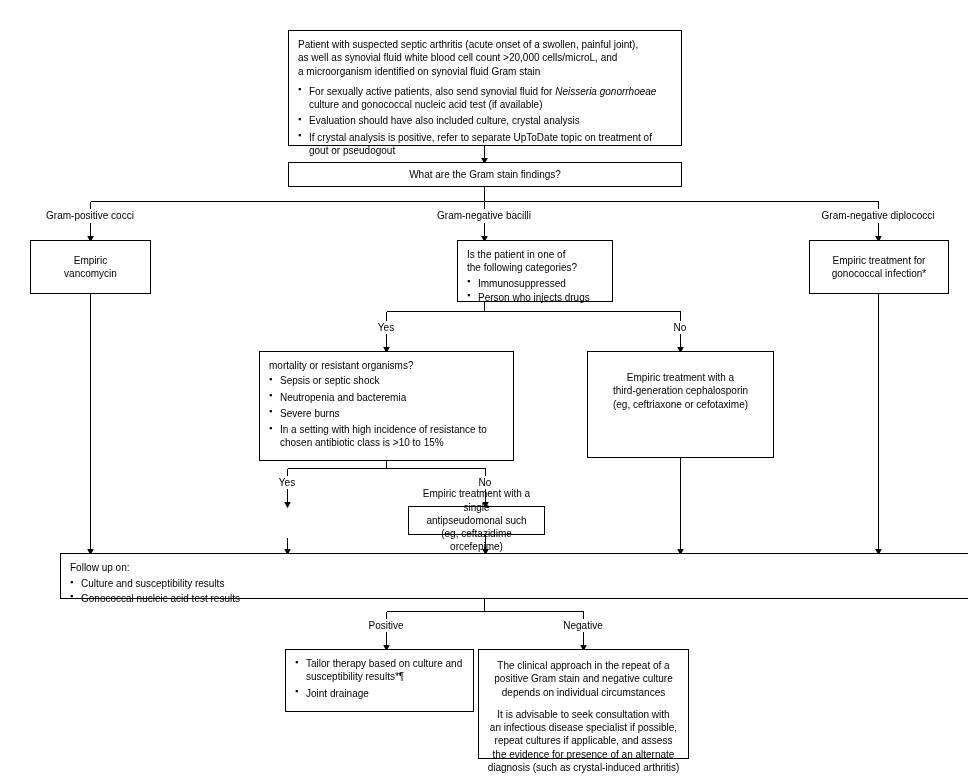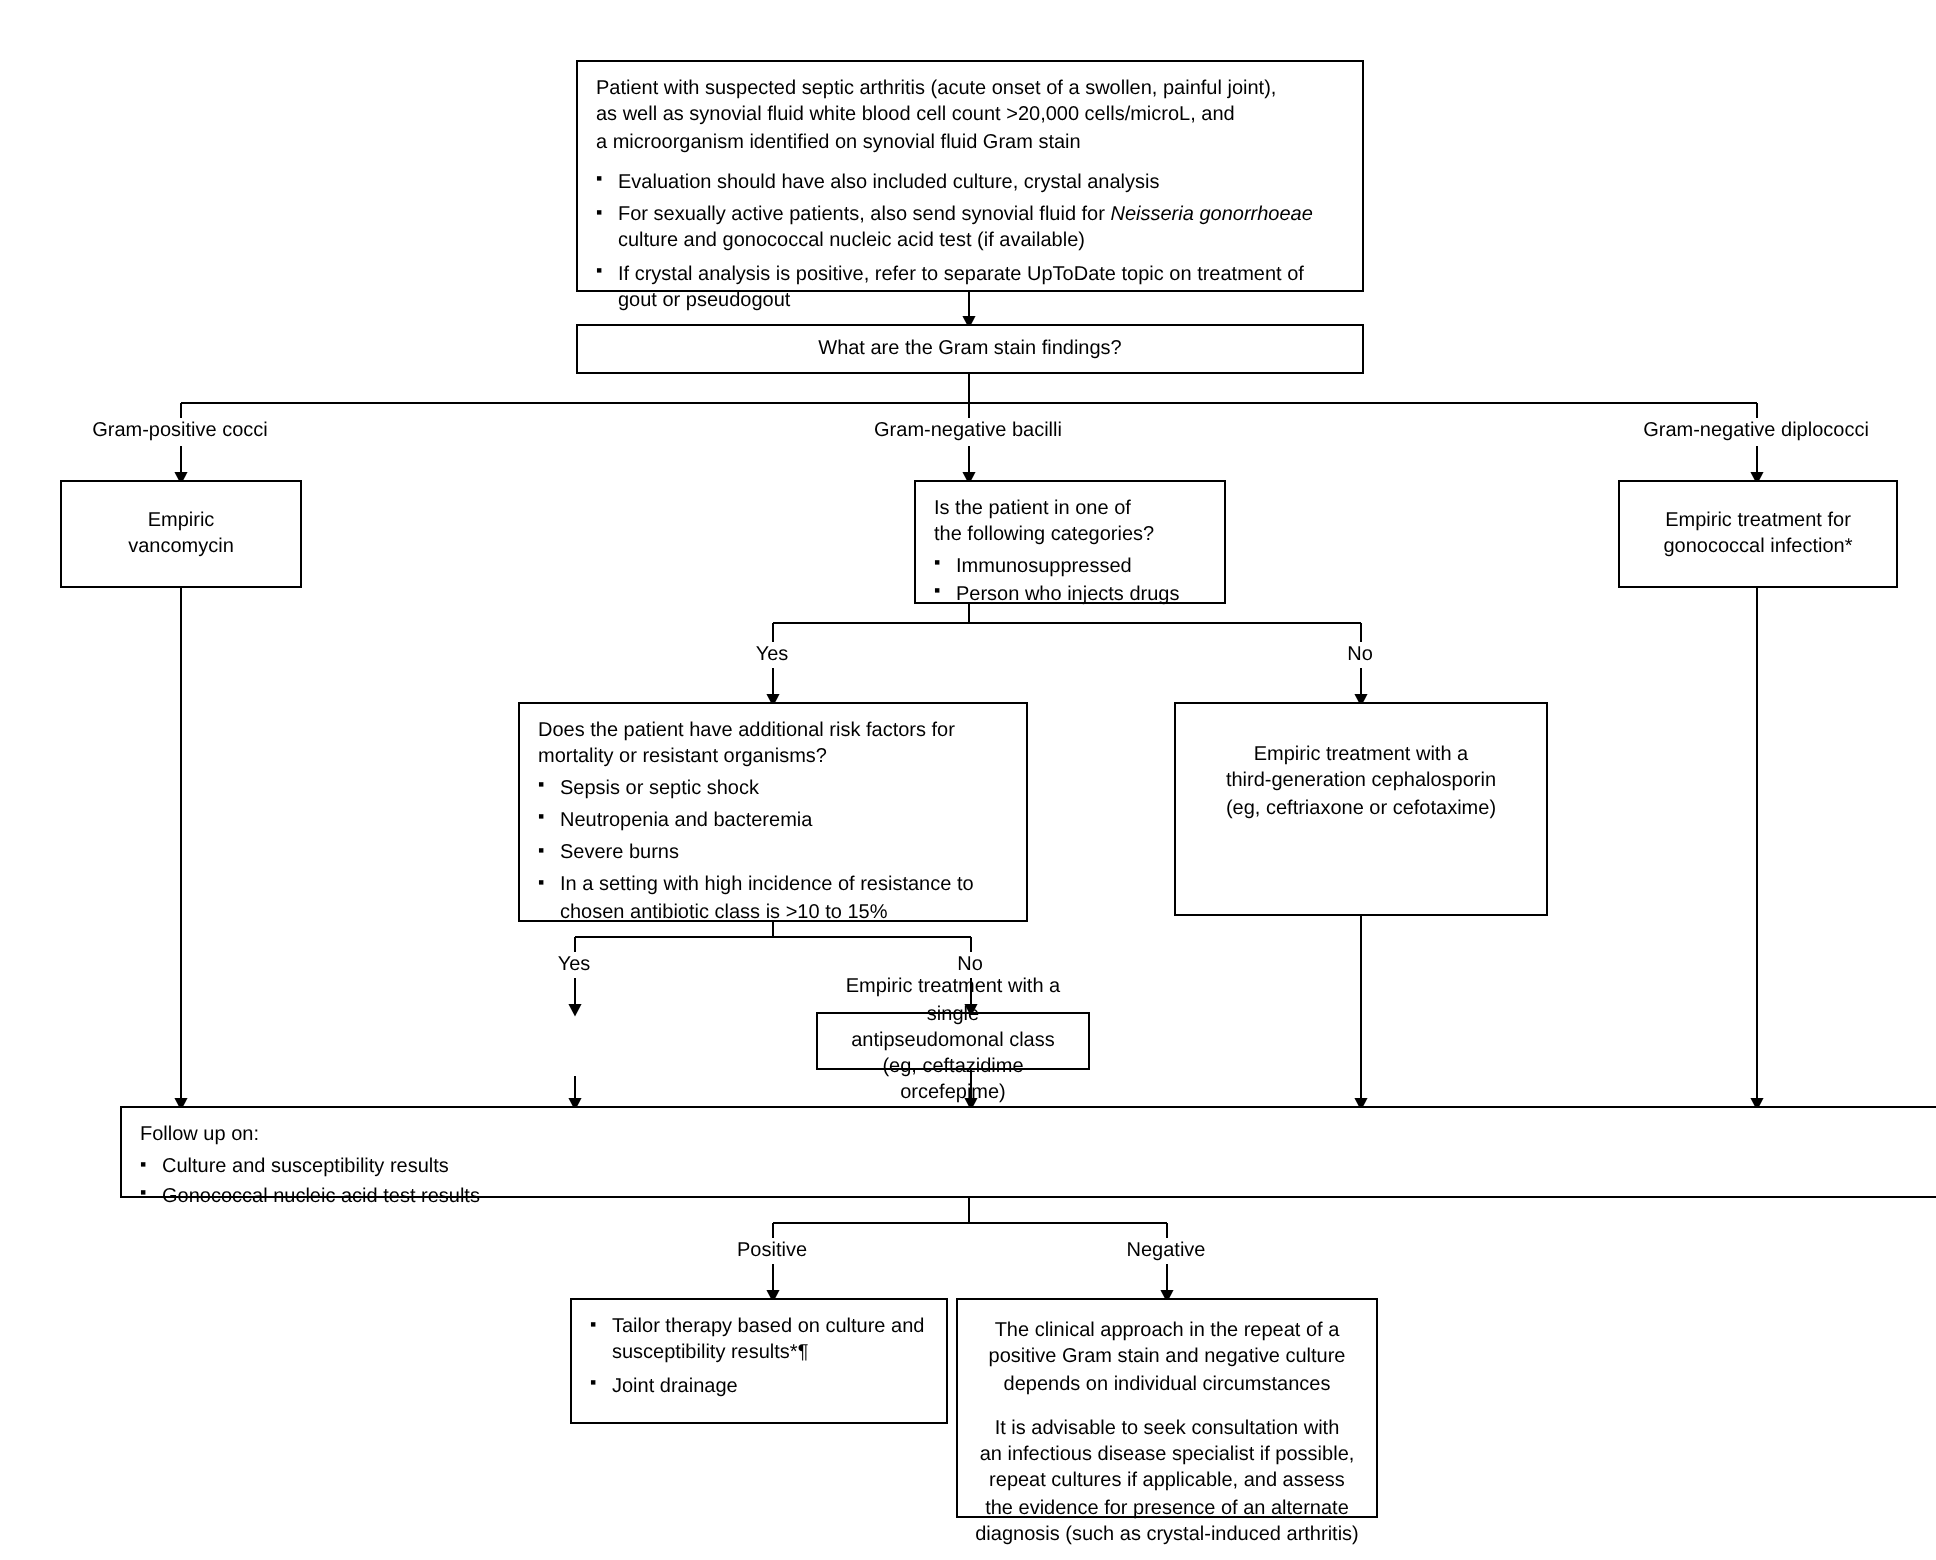--- a/index.html
+++ b/index.html
@@ -147,24 +147,24 @@
     </g>
   </svg>
 
   <div class="node pad" style="left:288px; top:30px; width:394px; height:116px;">
     <p class="lead">
       <span class="ln">Patient with suspected septic arthritis (acute onset of a swollen, painful joint),</span>
       <span class="ln">as well as synovial fluid white blood cell count &gt;20,000 cells/microL, and</span>
       <span class="ln">a microorganism identified on synovial fluid Gram stain</span>
     </p>
     <ul class="blist">
+      <li>
+        For sexually active patients, also send synovial fluid for <em>Neisseria gonorrhoeae</em><br>culture and gonococcal nucleic acid test (if available)
+      </li>
       <li>Evaluation should have also included culture, crystal analysis</li>
-      <li>
-        For sexually active patients, also send synovial fluid for <em>Neisseria gonorrhoeae</em><br>culture and gonococcal nucleic acid test (if available)
-      </li>
       <li>
         If crystal analysis is positive, refer to separate UpToDate topic on treatment of<br>gout or pseudogout
       </li>
     </ul>
   </div>
 
   <div class="node center" style="left:288px; top:162px; width:394px; height:25px;">
     <span>What are the Gram stain findings?</span>
   </div>
 
@@ -191,21 +191,20 @@
   <div class="node center" style="left:809px; top:240px; width:140px; height:54px;">
     <span>Empiric treatment for</span>
     <span>gonococcal infection*</span>
   </div>
 
   <div class="edge-label" style="left:386px; top:323px;">Yes</div>
   <div class="edge-label" style="left:680px; top:323px;">No</div>
 
   <div class="node pad" style="left:259px; top:351px; width:255px; height:110px;">
     <p class="lead">
-      <span class="ln">Does the patient have additional risk factors for</span>
       <span class="ln">mortality or resistant organisms?</span>
     </p>
     <ul class="blist" style="margin-top:2px;">
       <li>Sepsis or septic shock</li>
       <li>Neutropenia and bacteremia</li>
       <li>Severe burns</li>
       <li>
         In a setting with high incidence of resistance to<br>chosen antibiotic class is &gt;10 to 15%
       </li>
     </ul>
@@ -216,21 +215,21 @@
     <span class="ln">third-generation cephalosporin</span>
     <span class="ln">(eg, ceftriaxone or cefotaxime)</span>
   </div>
 
   <div class="edge-label" style="left:287px; top:478px;">Yes</div>
   <div class="edge-label" style="left:485px; top:478px;">No</div>
 
 
   <div class="node center" style="left:408px; top:506px; width:137px; height:29px; padding:4px 6px;">
     <span class="ln">Empiric treatment with a single</span>
-    <span class="ln">antipseudomonal class</span>
+    <span class="ln">antipseudomonal such</span>
     <span class="ln">(eg, ceftazidime orcefepime)</span>
   </div>
 
   <div class="node pad" style="left:60px; top:553px; width:938px; height:46px;">
     <p class="lead">Follow up on:</p>
     <ul class="blist tight" style="margin-top:3px;">
       <li>Culture and susceptibility results</li>
       <li>Gonococcal nucleic acid test results</li>
     </ul>
   </div>

